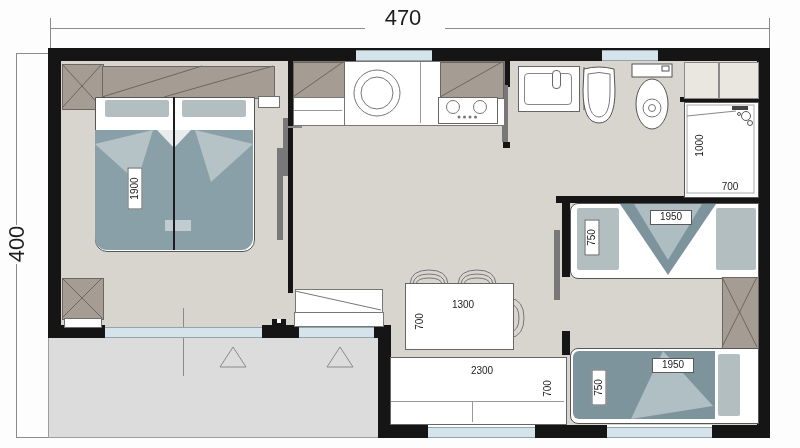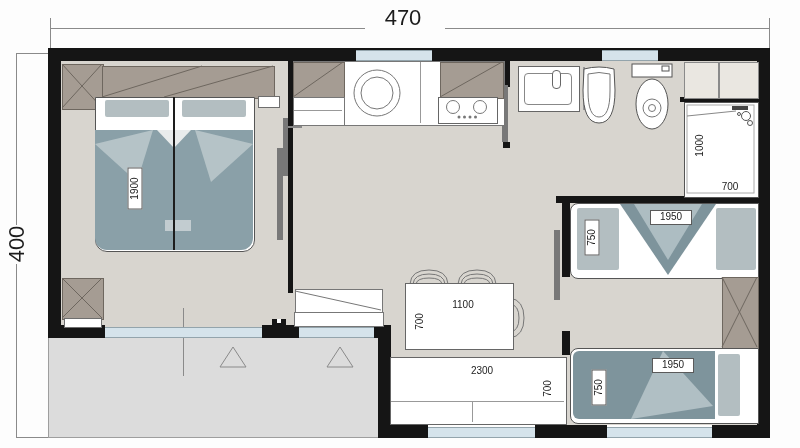--- a/index.html
+++ b/index.html
@@ -195,21 +195,21 @@
   <svg class="a" style="left:456px;top:266px;" width="42" height="18">
     <path d="M2 18 Q3 4 21 4 Q39 4 40 18" fill="none" stroke="#777"></path>
     <path d="M5 18 Q6 8 21 8 Q36 8 37 18" fill="none" stroke="#777"></path>
     <path d="M8 18 Q9 12 21 12 Q33 12 34 18" fill="none" stroke="#777"></path>
   </svg>
   <svg class="a" style="left:510px;top:296px;" width="16" height="44">
     <path d="M0 2 Q14 4 14 22 Q14 40 0 42" fill="none" stroke="#777"></path>
     <path d="M0 8 Q9 9 9 22 Q9 35 0 36" fill="none" stroke="#777"></path>
   </svg>
   <div class="a white" style="left:405px;top:283px;width:107px;height:65px;border-color:#666;"></div>
-  <div class="a tag" style="left:441px;top:298px;width:44px;height:13px;">1100</div>
+  <div class="a tag" style="left:441px;top:298px;width:44px;height:13px;">1300</div>
   <div class="a tag rot" style="left:402px;top:315px;width:34px;height:13px;">700</div>
 
   <div class="a white" style="left:390px;top:357px;width:175px;height:66px;border-color:#666;"></div>
   <div class="a" style="left:391px;top:401px;width:173px;height:1px;background:#999;"></div>
   <div class="a" style="left:472px;top:402px;width:1px;height:20px;background:#999;"></div>
   <div class="a tag" style="left:460px;top:364px;width:44px;height:13px;">2300</div>
   <div class="a tag rot" style="left:530px;top:382px;width:34px;height:13px;">700</div>
 
   <div class="a dimline" style="left:50px;top:28px;width:315px;height:1px;"></div>
   <div class="a dimline" style="left:445px;top:28px;width:325px;height:1px;"></div>

